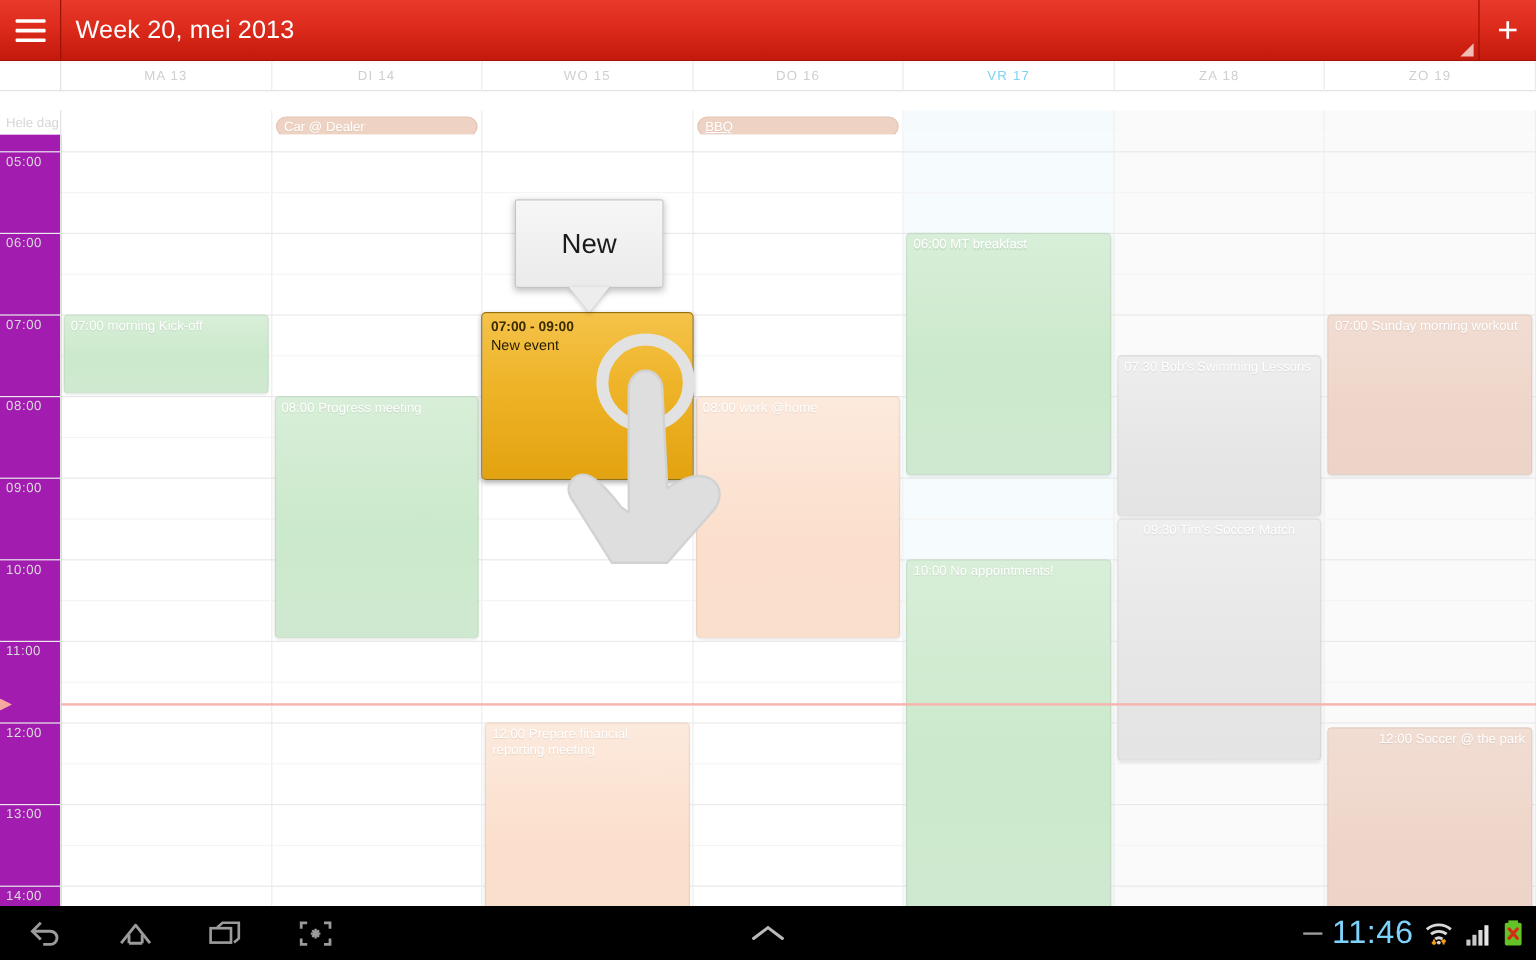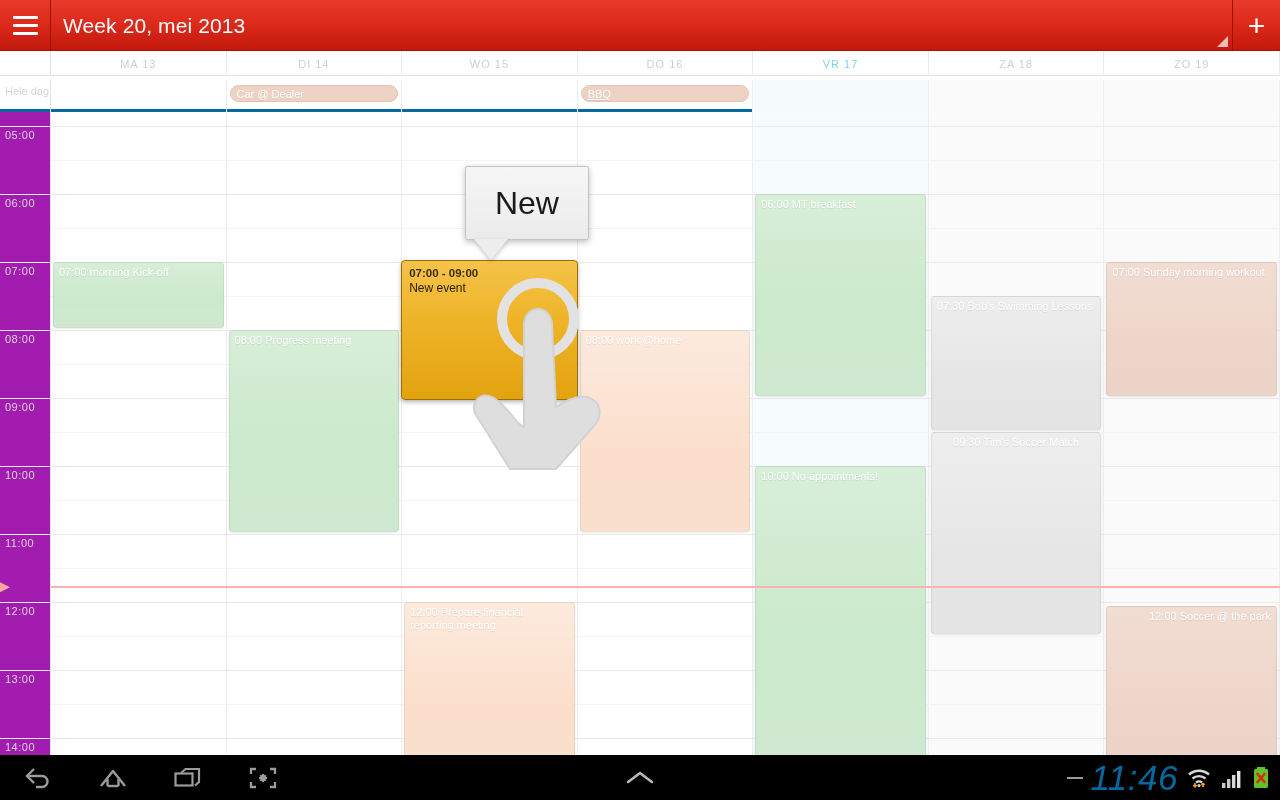--- a/index.html
+++ b/index.html
@@ -50,21 +50,21 @@
   .dayhead .cell {
     position:absolute; top:0; height:25px;
     display:flex; align-items:center; justify-content:center;
     font-size:11px; letter-spacing:1px; color:#cfcfcf;
     border-right:1px solid #eaeaea;
   }
   .dayhead .cell.today { color:#7fd2f2; }
 
   
   .alldayrow {
-    position:absolute; top:80px; left:0; width:1280px; height:36px;
+    position:absolute; top:92px; left:0; width:1280px; height:36px;
     background:#ffffff; border-bottom:7px solid #0369a1;
   }
   .alldayrow .gutter {
     position:absolute; left:0; top:0; width:51px; height:36px;
     border-right:1px solid #e2e2e2;
     font-size:11px; color:#d6d6d6; padding:5px 0 0 5px;
   }
   .allday-col {
     position:absolute; top:0; height:36px; border-right:1px solid #eeeeee;
   }
@@ -135,21 +135,21 @@
   .ev.selected .l1 { font-size:11.5px; font-weight:bold; color:#3a2c00; line-height:15px; }
   .ev.selected .l2 { font-size:12px; color:#241c00; line-height:15px; }
 
   
   .callout {
     position:absolute; z-index:14;
     background:linear-gradient(to bottom,#f6f6f6,#ebebeb);
     border:1px solid #c4c4c4; border-radius:2px;
     box-shadow:0 2px 6px rgba(0,0,0,.25);
     display:flex; align-items:center; justify-content:center;
-    font-size:32px; color:#1b1b1b;margin-left:36px;
+    font-size:23px; color:#1b1b1b;
   }
   .callout-tail {
     position:absolute; z-index:15; width:0; height:0;
     border-left:17px solid transparent; border-right:17px solid transparent;
     border-top:21px solid #ededed;
     filter:drop-shadow(0 2px 2px rgba(0,0,0,.22));
   }
 
   
   .hand { position:absolute; z-index:13; pointer-events:none; }
@@ -159,21 +159,21 @@
     position:absolute; left:0; bottom:0; width:1280px; height:45px; background:#000000;
   }
   .navgroup { position:absolute; left:0; bottom:0; height:45px; display:flex; align-items:center; }
   .navbtn { width:75px; height:45px; display:flex; align-items:center; justify-content:center; }
   .sys-up { position:absolute; left:613px; bottom:0; width:54px; height:45px;
             display:flex; align-items:center; justify-content:center; }
   .statusgroup {
     position:absolute; right:10px; bottom:0; height:45px;
     display:flex; align-items:center; gap:8px;
   }
-  .clock { color:#0369a1; font-size:35px; letter-spacing:.5px; line-height:1;font-style:italic; }
+  .clock { color:#7dd3fc; font-size:27px; letter-spacing:.5px; line-height:1; }
   .dash { width:16px; height:2px; background:#9a9a9a; }
 </style>
 </head>
 <body>
 
 <div id="app">
 
   <div class="actionbar">
     <div class="ab-menu">
       <span class="stack">

